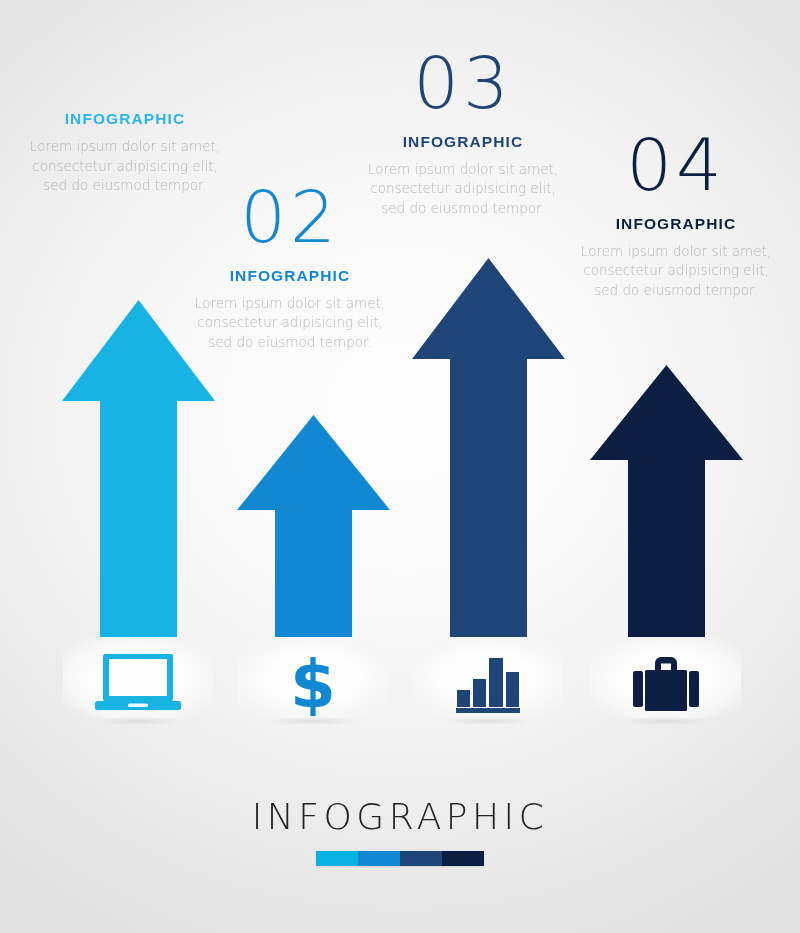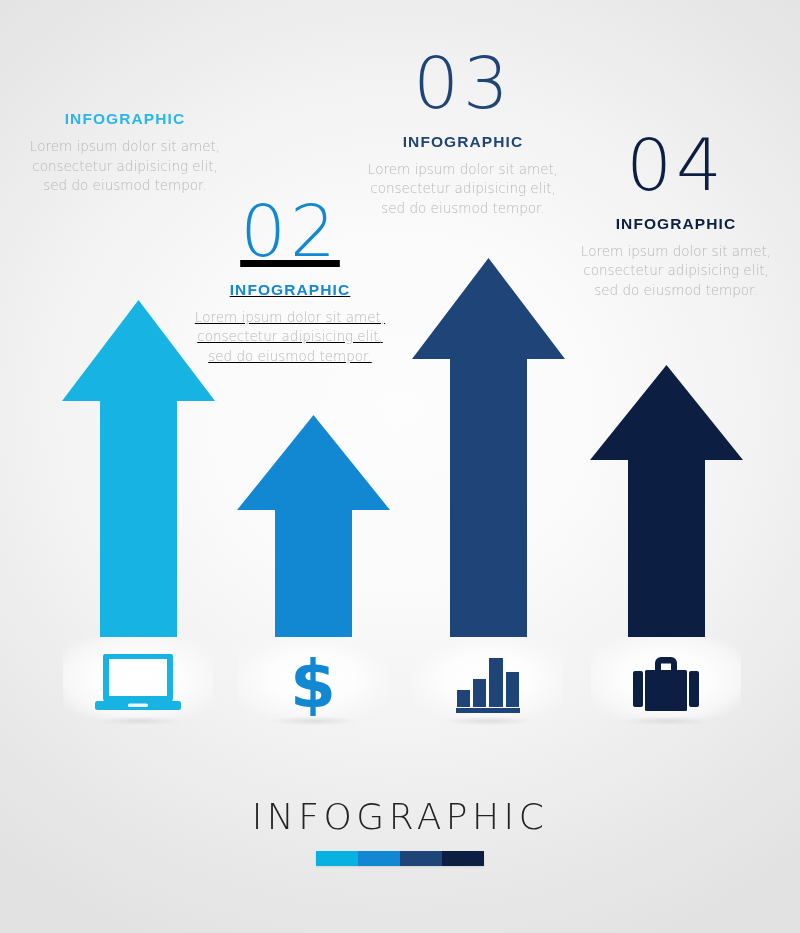--- a/index.html
+++ b/index.html
@@ -42,21 +42,21 @@
     font-family:"DejaVu Sans", sans-serif;
     font-weight:300;
     font-size:13.5px;
     line-height:1.46;
     color:#b6b6b6;
     margin-top:9px;
     display:block;
   }
 
   #b1 { left:25px;  top:96px;  }
-  #b2 { left:190px; top:196px;text-decoration:underline; }
+  #b2 { left:190px; top:182px; }
   #b3 { left:363px; top:48px;  }
   #b4 { left:548px; top:130px;margin-left:28px; }
 
   
   .arrow { position:absolute; display:block; }
   .arrow svg { display:block; width:100%; height:100%; }
 
   
   .iconcard {
     position:absolute;

